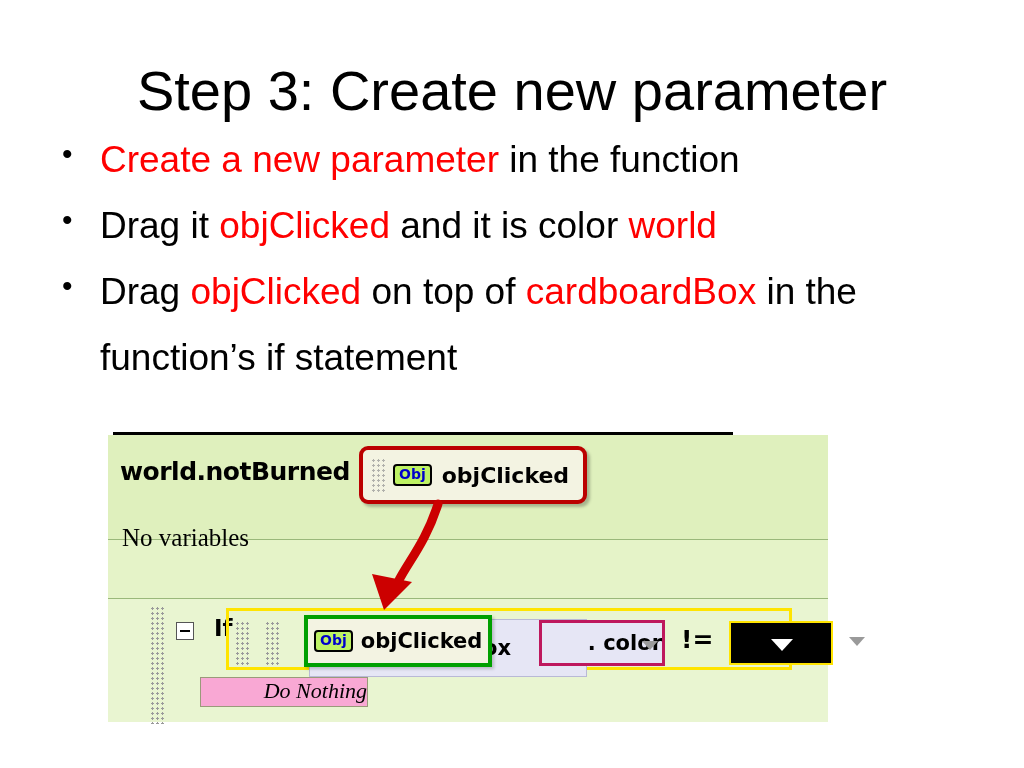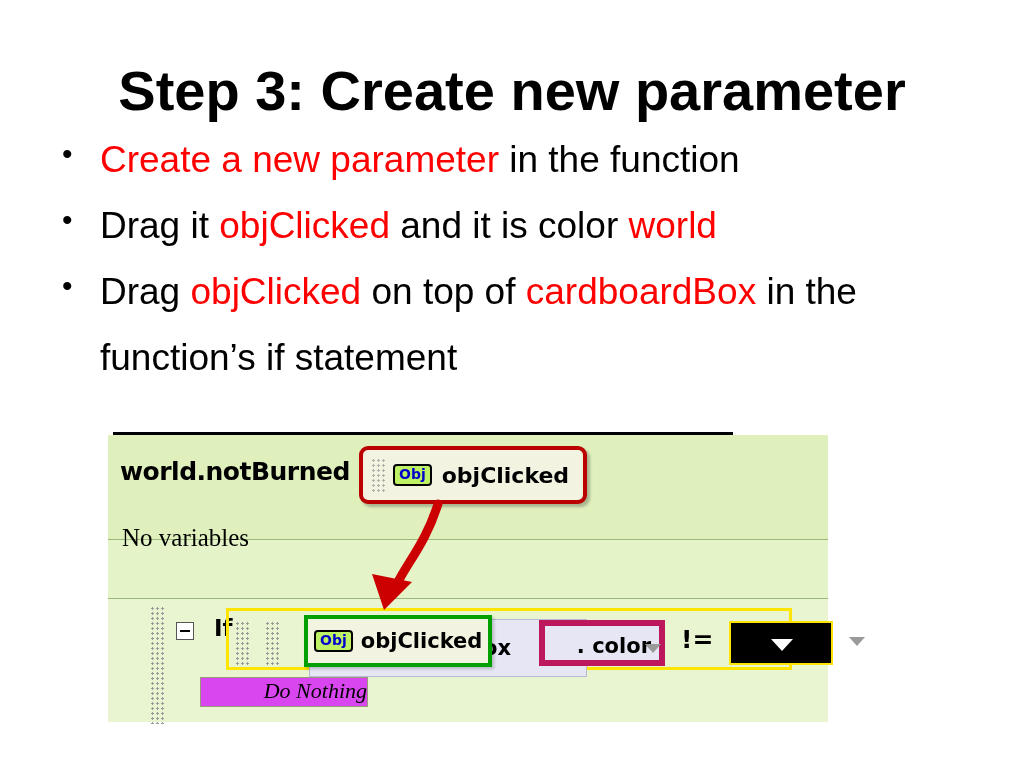--- a/index.html
+++ b/index.html
@@ -12,21 +12,21 @@
     height: 768px;
     font-family: "Liberation Sans", sans-serif;
     color: #000000;
     overflow: hidden;
     position: relative;
   }
 
   .slide-title {
     text-align: center;
     font-size: 56px;
-    font-weight: bold;
+    font-weight: normal;
     margin: 0;
     padding-top: 58px;
     letter-spacing: 0px;
     color: #000000;
   }
 
   .bullets {
     margin: 4px;
     padding: 0 0 0 46px;
     list-style: none;
@@ -227,26 +227,26 @@
     position: absolute;
     top: 10px;
     width: 14px; height: 46px;
     background: radial-gradient(circle, #9a9a9a 1px, transparent 1.2px) 0 0 / 5px 5px;
   }
   .color-chunk {
     position: absolute;
     left: 310px; top: 9px;
     width: 126px; height: 46px;
     background: #e6e6f5;
-    border: 6px solid #be185d;
+    border: 3px solid #be185d;
     box-sizing: border-box;
     font-family: "DejaVu Sans", sans-serif;
     font-weight: bold;
     font-size: 21px;
-    padding: 8px 8px 0 6px;
+    padding: 8px 0 0 6px;
   }
   .dropdown-arrow {
     position: absolute;
     width: 0; height: 0;
     border-left: 8px solid transparent;
     border-right: 8px solid transparent;
     border-top: 9px solid #9a9a9a;
   }
   .neq {
     position: absolute;
@@ -288,21 +288,21 @@
     box-shadow: 2px 2px 3px rgba(0,0,0,0.2);
   }
   .drag-tile .obj-name { font-size: 21px; margin-left: 8px;}
 
   .do-nothing {
     position: absolute;
     left: 92px;
     top: 245px;
     width: 168px;
     height: 30px;
-    background: #d946ef;
+    background: #f9a8d4;
     border: 1px solid #9a9a7a;
     font-family: "Liberation Serif", serif;
     font-style: italic;
     font-size: 22px;
     padding-left: 6px;
     box-sizing: border-box;
   }
 
   .arrow-svg {
     position: absolute;

